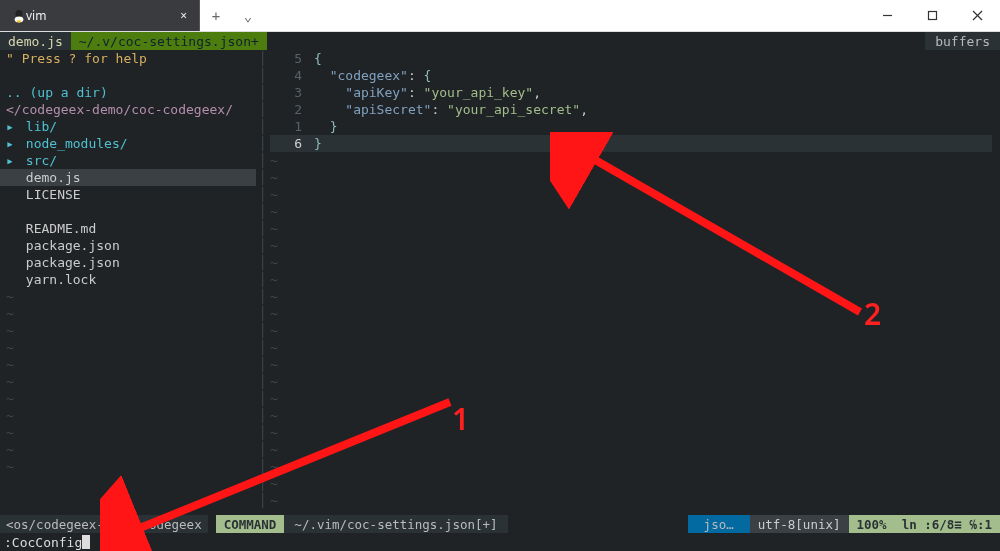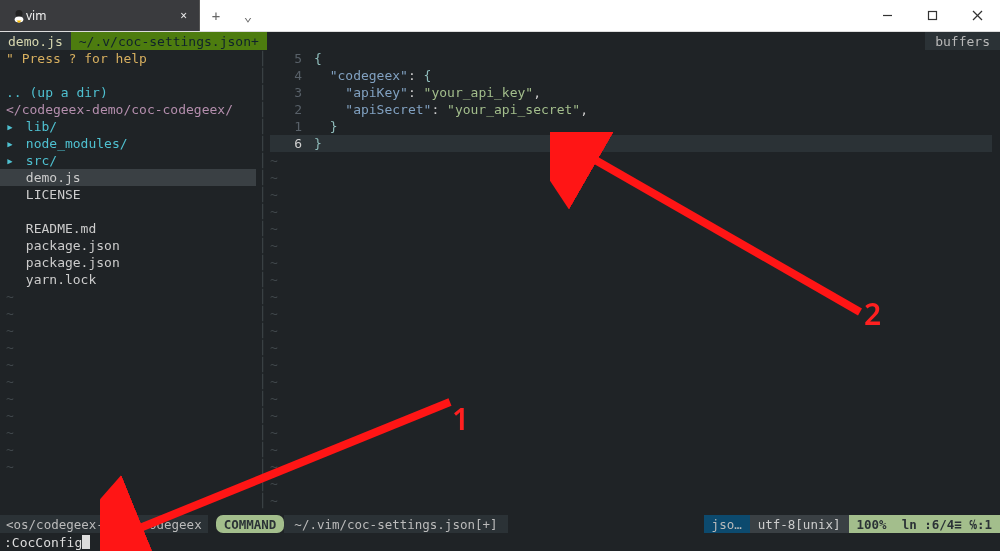--- a/index.html
+++ b/index.html
@@ -45,24 +45,24 @@
   .code div { height: 17px; white-space: pre; }
   .cursor-line { background: #2b3236; position: absolute; left: 0; right: 8px; height: 17px; }
   .k-str { color: #a3be8c; }
   .k-key { color: #81a1c1; }
   .k-brace { color: #8fbcbb; }
   .k-tilde { color: #40474b; }
 
   .status { position: absolute; left: 0; right: 0; bottom: 18px; height: 18px; display: flex; align-items: center; font-size: 12.5px; }
   .st-a { background: #2b3236; color: #bbb; padding: 0 6px; height: 100%; display: inline-flex; align-items: center; }
   .st-gap { background: #1f2326; flex: 0 0 8px; height: 100%; }
-  .st-mode { background: #a3be8c; color: #2b3236; padding: 0 8px; font-weight: bold; height: 100%; display: inline-flex; align-items: center; border-radius: 7px; }
+  .st-mode { background: #a3be8c; color: #2b3236; padding: 0 8px; font-weight: bold; height: 100%; display: inline-flex; align-items: center; }
   .st-path { background: #2b3236; color: #bbb; padding: 0 10px; height: 100%; display: inline-flex; align-items: center; }
   .st-space { flex: 1; background: #1f2326; }
-  .st-r1 { background: #0c4a6e; color: #bbb; padding: 0 8px; height: 100%; display: inline-flex; align-items: center; }
+  .st-r1 { background: #0369a1; color: #bbb; padding: 0 16px; height: 100%; display: inline-flex; align-items: center; }
   .st-r2 { background: #3a4044; color: #ccc; padding: 0 8px; height: 100%; display: inline-flex; align-items: center; }
   .st-r3 { background: #a3be8c; color: #2b3236; padding: 0 8px; font-weight: bold; height: 100%; display: inline-flex; align-items: center; }
 
   .cmdline { position: absolute; left: 0; right: 0; bottom: 0; height: 18px; background: #1f2326; color: #ddd; padding: 0 4px; display: flex; align-items: center; }
   .cursor { display: inline-block; width: 8px; height: 14px; background: #ddd; vertical-align: middle; }
 
   
   .anno { position: absolute; pointer-events: none; }
   .anno-num { color: #ff2020; font-size: 30px; font-weight: 600; position: absolute; font-family: system-ui, sans-serif; }
 </style>
@@ -217,21 +217,21 @@
   </div>
 
   <div class="status">
     <span class="st-a">&lt;os/codegeex-dem      -codegeex</span>
     <span class="st-gap"></span>
     <span class="st-mode">COMMAND</span>
     <span class="st-path">~/.vim/coc-settings.json[+]</span>
     <span class="st-space"></span>
     <span class="st-r1">jso…</span>
     <span class="st-r2">utf-8[unix]</span>
-    <span class="st-r3"><span>100%</span>&nbsp;&nbsp;<span>ln :6/4≡ ℅:1</span></span>
+    <span class="st-r3"><span>100%</span>&nbsp;&nbsp;<span>ln :6/8≡ ℅:1</span></span>
   </div>
 
   <div class="cmdline">
     <span>:CocConfig</span>
       <span class="cursor"></span>
   </div>
 
   <svg class="anno" style="left:100px; top:360px;" width="370" height="160" viewBox="0 0 370 160">
     <defs>
         <marker id="ah1" markerWidth="12" markerHeight="14" refX="1" refY="7" orient="auto">

